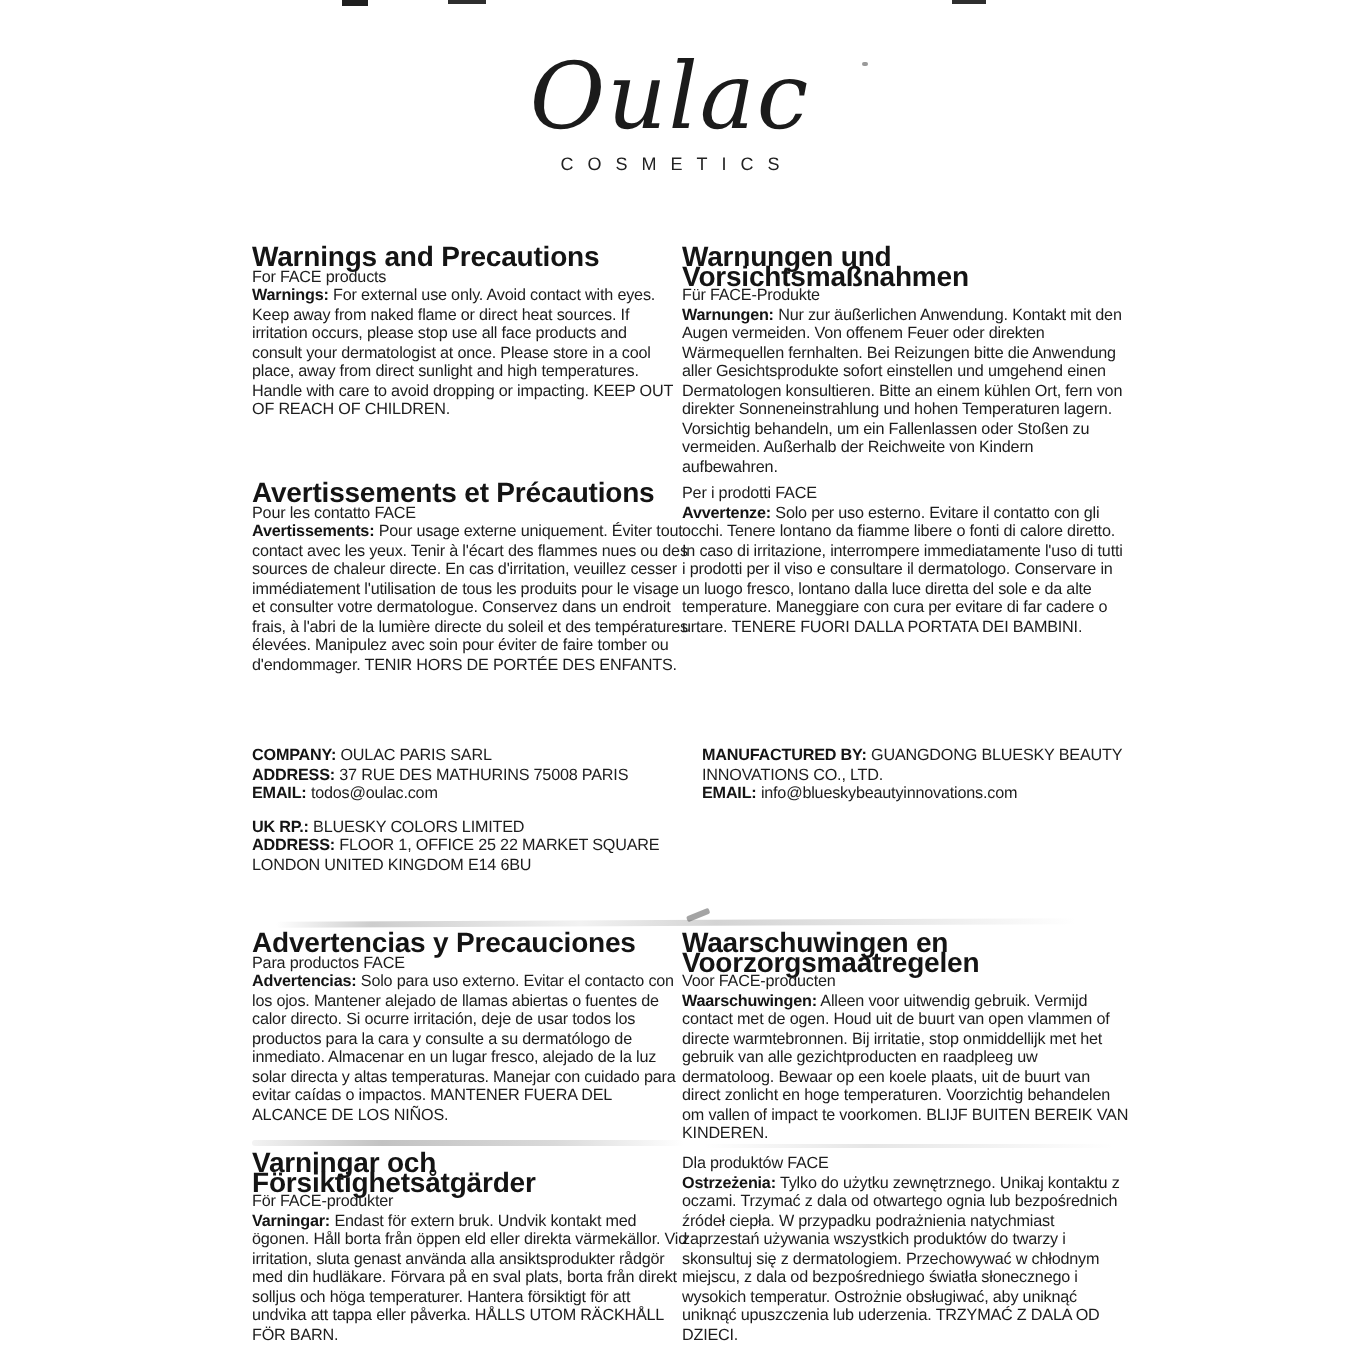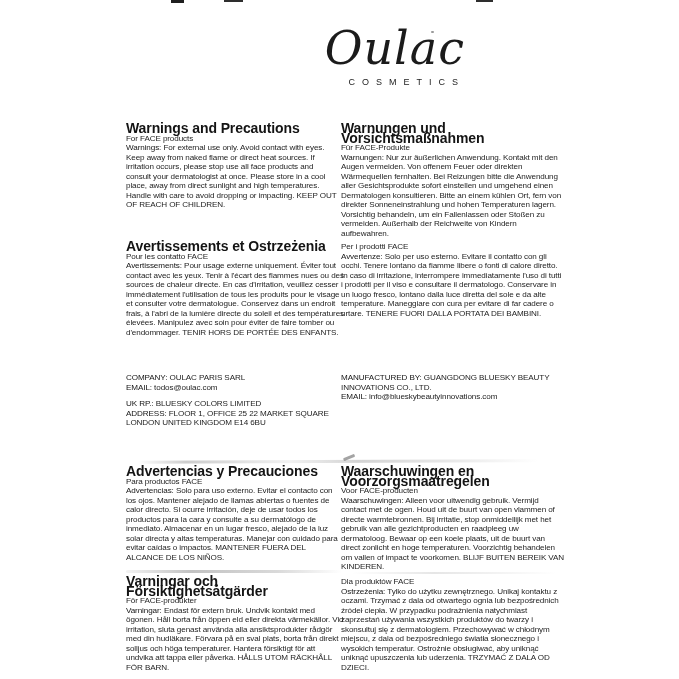--- a/index.html
+++ b/index.html
@@ -5,47 +5,47 @@
   html,body{margin:0;padding:0;}
   body{
     width:679px;height:679px;position:relative;overflow:hidden;
     background:#ffffff;color:#161616;
     font-family:"Liberation Sans", sans-serif;
     -webkit-font-smoothing:antialiased;
   }
   .page{position:absolute;inset:0;background:#fff;}
 
   
-  .logo-wrap{position:absolute;left:205px;top:22px;width:260px;text-align:right;}
+  .logo-wrap{position:absolute;left:205px;top:22px;width:260px;text-align:center;}
   .logo-text{
     font-family:"DejaVu Serif", serif;font-style:italic;font-weight:400;
     font-size:46px;line-height:52px;color:#1b1b1b;letter-spacing:1px;
   }
   .logo-sub{
     font-size:9px;letter-spacing:7px;padding-left:7px;margin-top:3px;
     color:#222;font-weight:400;
   }
 
   
   .blk{
     position:absolute;width:213px;
     font-size:8.1px;line-height:9.5px;letter-spacing:-0.1px;
     color:#1d1d1d;
   }
   .blk .hd{margin:0;font-size:14px;font-weight:bold;color:#141414;}
   .blk .sub{margin:0;}
   .blk .body{margin:0;}
-  .blk .lbl{font-weight:normal;color:#141414;margin-top:20px;}
+  .blk .lbl{font-weight:bold;color:#141414;margin-top:20px;}
 
   .blk-en{left:126px;top:124px;}
   .blk-de{left:341px;top:124px;width:224px;}
   .blk-fr{left:126px;top:242px;width:218px;}
   .blk-it{left:341px;top:242px;width:224px;}
   .blk-co{left:126px;top:373px;width:224px;}
-  .blk-mf{left:341px;top:373px;width:224px;}
+  .blk-mf{left:351px;top:373px;width:224px;}
   .blk-es{left:126px;top:467px;width:218px;}
   .blk-nl{left:341px;top:467px;width:224px;}
   .blk-sv{left:126px;top:577px;width:218px;}
   .blk-pl{left:341px;top:577px;width:224px;}
 
   .info-group{margin:0 0 7px 0;}
   .info-line{margin:0;}
 
   
   .artifact{position:absolute;pointer-events:none;}
@@ -93,33 +93,34 @@
     <p class="body"><span class="lbl">Warnings:</span> <span>For external use only. Avoid contact with eyes. Keep away from naked flame or direct heat sources. If irritation occurs, please stop use all face products and consult your dermatologist at once. Please store in a cool place, away from direct sunlight and high temperatures. Handle with care to avoid dropping or impacting. KEEP OUT OF REACH OF CHILDREN.</span></p>
   </section>
 
   <section class="blk blk-de">
     <h3 class="hd">Warnungen und Vorsichtsmaßnahmen</h3>
     <div class="sub">Für FACE-Produkte</div>
     <p class="body"><span class="lbl">Warnungen:</span> <span>Nur zur äußerlichen Anwendung. Kontakt mit den Augen vermeiden. Von offenem Feuer oder direkten Wärmequellen fernhalten. Bei Reizungen bitte die Anwendung aller Gesichtsprodukte sofort einstellen und umgehend einen Dermatologen konsultieren. Bitte an einem kühlen Ort, fern von direkter Sonneneinstrahlung und hohen Temperaturen lagern. Vorsichtig behandeln, um ein Fallenlassen oder Stoßen zu vermeiden. Außerhalb der Reichweite von Kindern aufbewahren.</span></p>
   </section>
 
   <section class="blk blk-fr">
-    <h3 class="hd">Avertissements et Ostrzeżenia</h3>
+    <h3 class="hd">Avertissements et Précautions</h3>
     <div class="sub">Pour les contatto FACE</div>
     <p class="body"><span class="lbl">Avertissements:</span> <span>Pour usage externe uniquement. Éviter tout contact avec les yeux. Tenir à l'écart des flammes nues ou des sources de chaleur directe. En cas d'irritation, veuillez cesser immédiatement l'utilisation de tous les produits pour le visage et consulter votre dermatologue. Conservez dans un endroit frais, à l'abri de la lumière directe du soleil et des températures élevées. Manipulez avec soin pour éviter de faire tomber ou d'endommager. TENIR HORS DE PORTÉE DES ENFANTS.</span></p>
   </section>
 
   <section class="blk blk-it">
     <div class="sub">Per i prodotti FACE</div>
     <p class="body"><span class="lbl">Avvertenze:</span> <span>Solo per uso esterno. Evitare il contatto con gli occhi. Tenere lontano da fiamme libere o fonti di calore diretto. In caso di irritazione, interrompere immediatamente l'uso di tutti i prodotti per il viso e consultare il dermatologo. Conservare in un luogo fresco, lontano dalla luce diretta del sole e da alte temperature. Maneggiare con cura per evitare di far cadere o urtare. TENERE FUORI DALLA PORTATA DEI BAMBINI.</span></p>
   </section>
 
   <section class="blk blk-co">
     <div class="info-group">
       <div class="info-line"><span class="lbl">COMPANY:</span> <span>OULAC PARIS SARL</span></div>
+      <div class="info-line"><span class="lbl">ADDRESS:</span> <span>37 RUE DES MATHURINS 75008 PARIS</span></div>
       <div class="info-line"><span class="lbl">EMAIL:</span> <span>todos@oulac.com</span></div>
     </div>
     <div class="info-group">
       <div class="info-line"><span class="lbl">UK RP.:</span> <span>BLUESKY COLORS LIMITED</span></div>
       <div class="info-line"><span class="lbl">ADDRESS:</span> <span>FLOOR 1, OFFICE 25 22 MARKET SQUARE LONDON UNITED KINGDOM E14 6BU</span></div>
     </div>
   </section>
 
   <section class="blk blk-mf">
     <div class="info-group">

